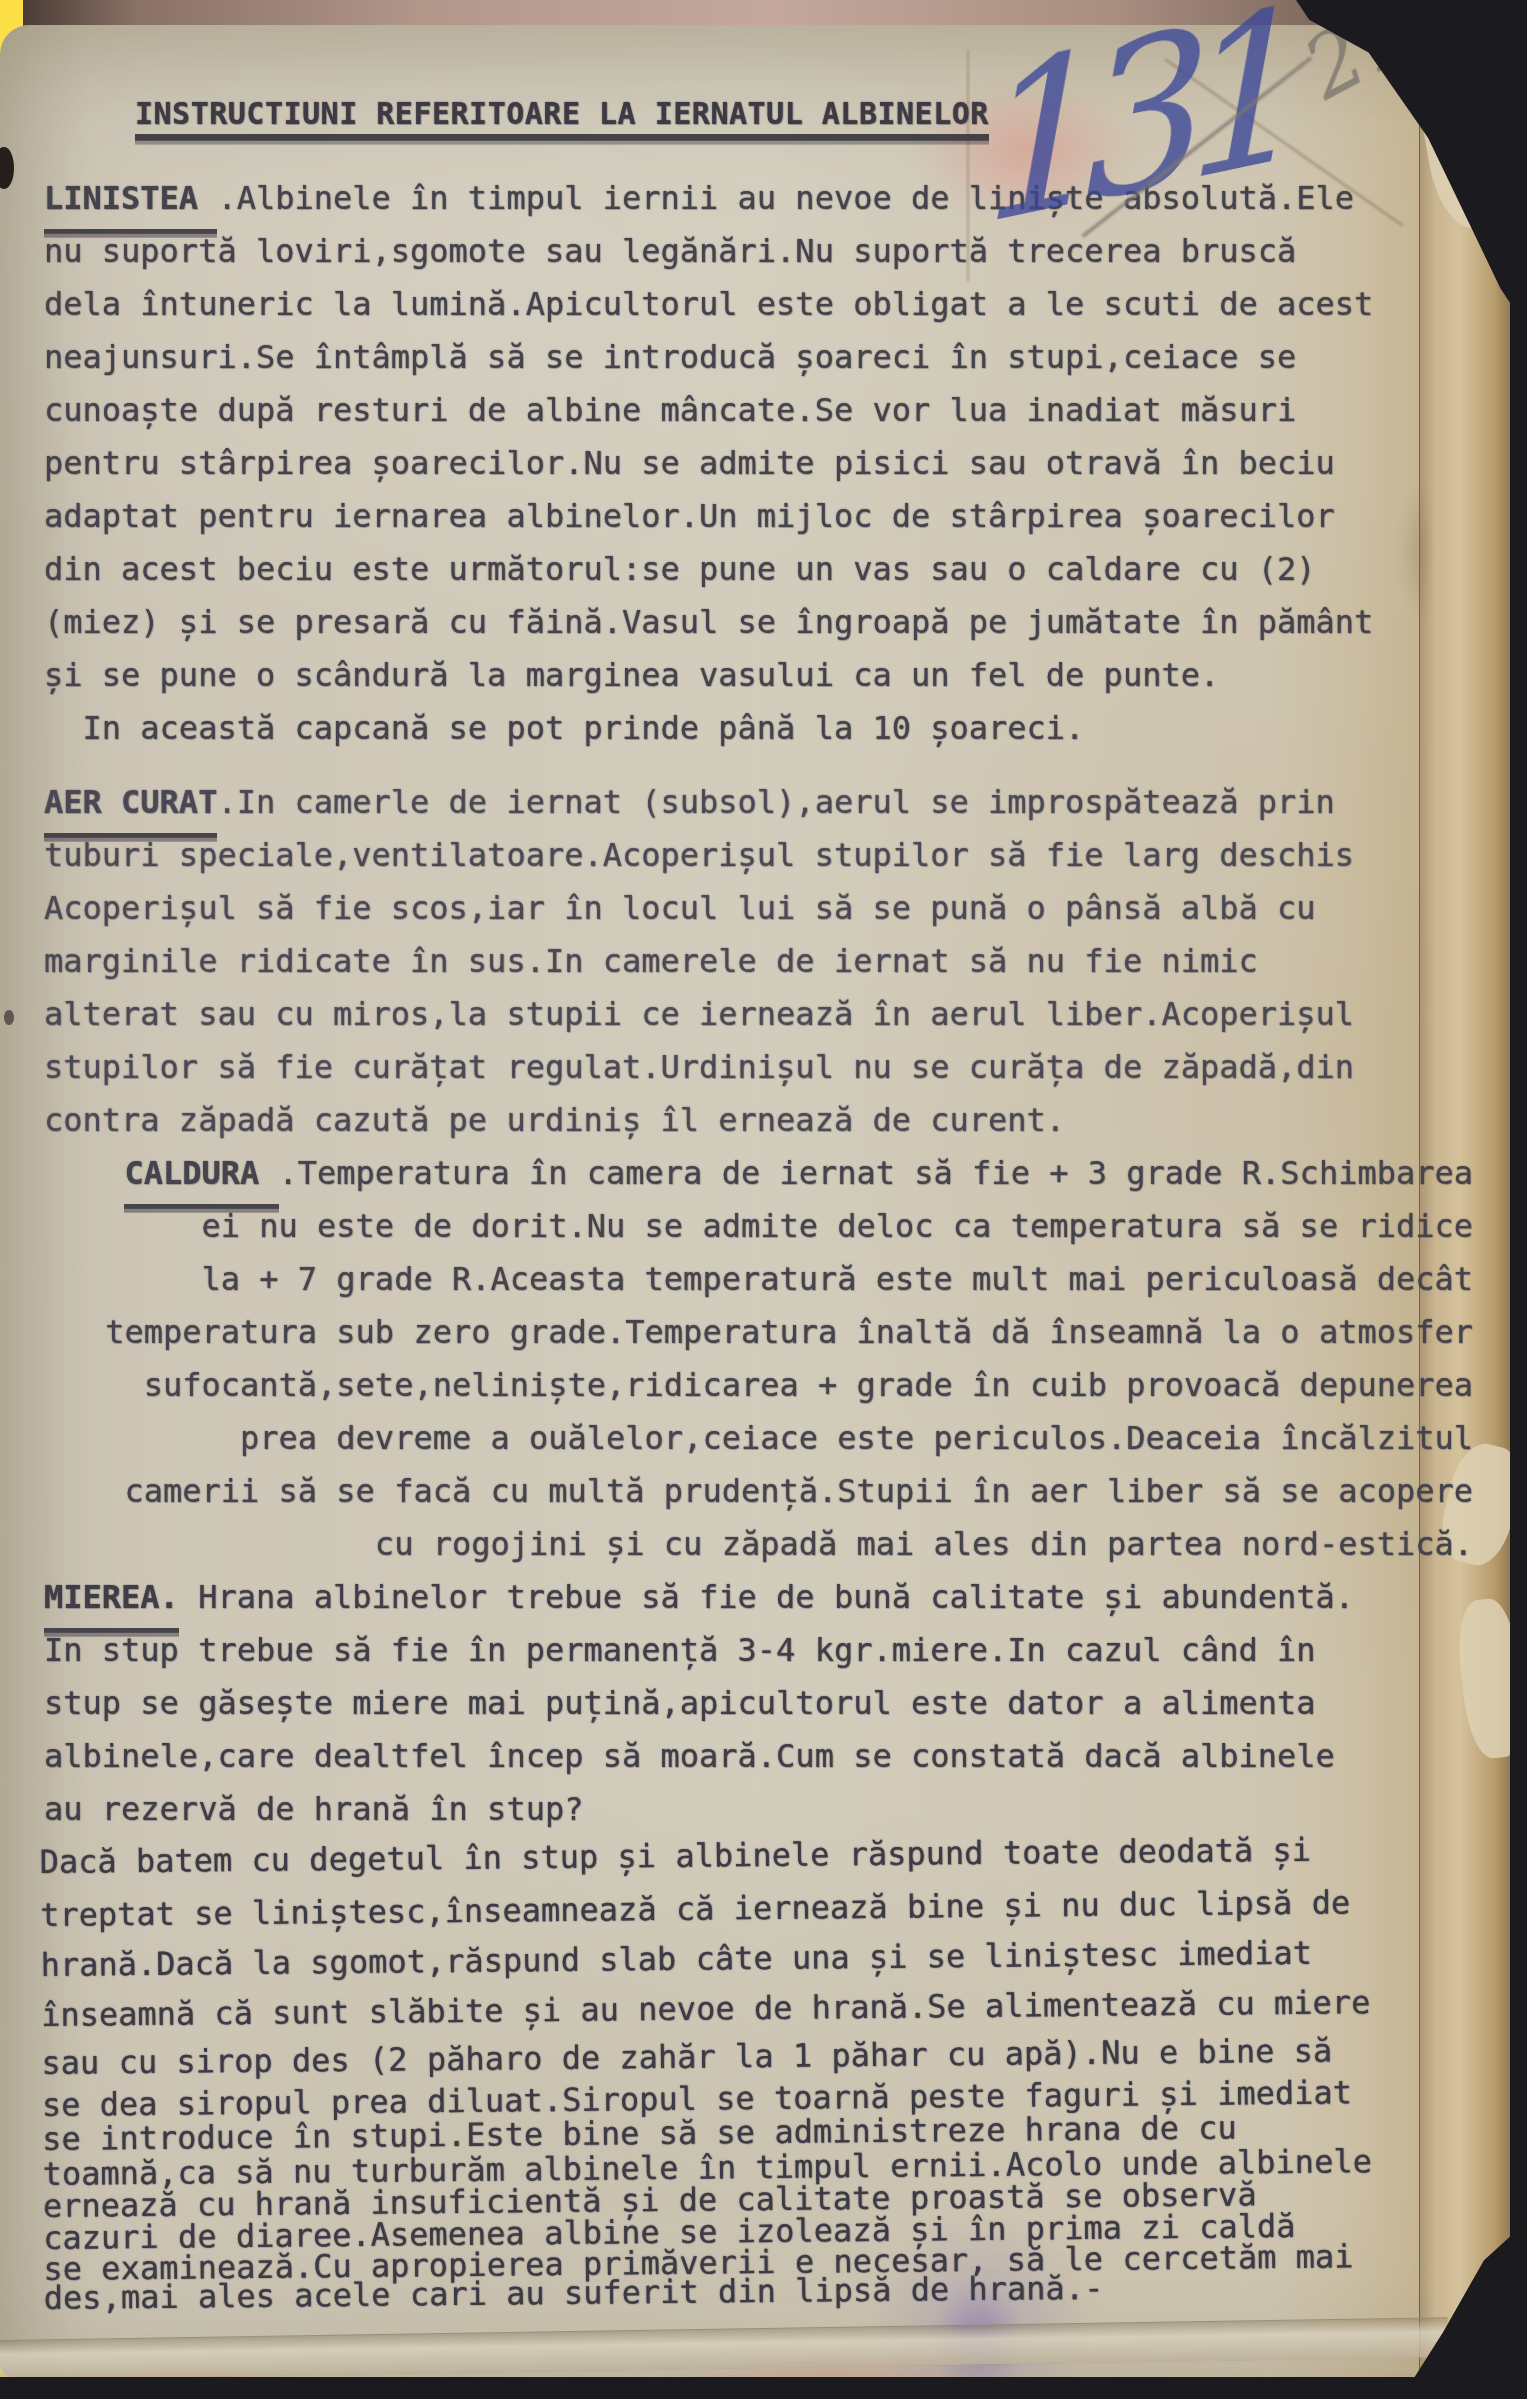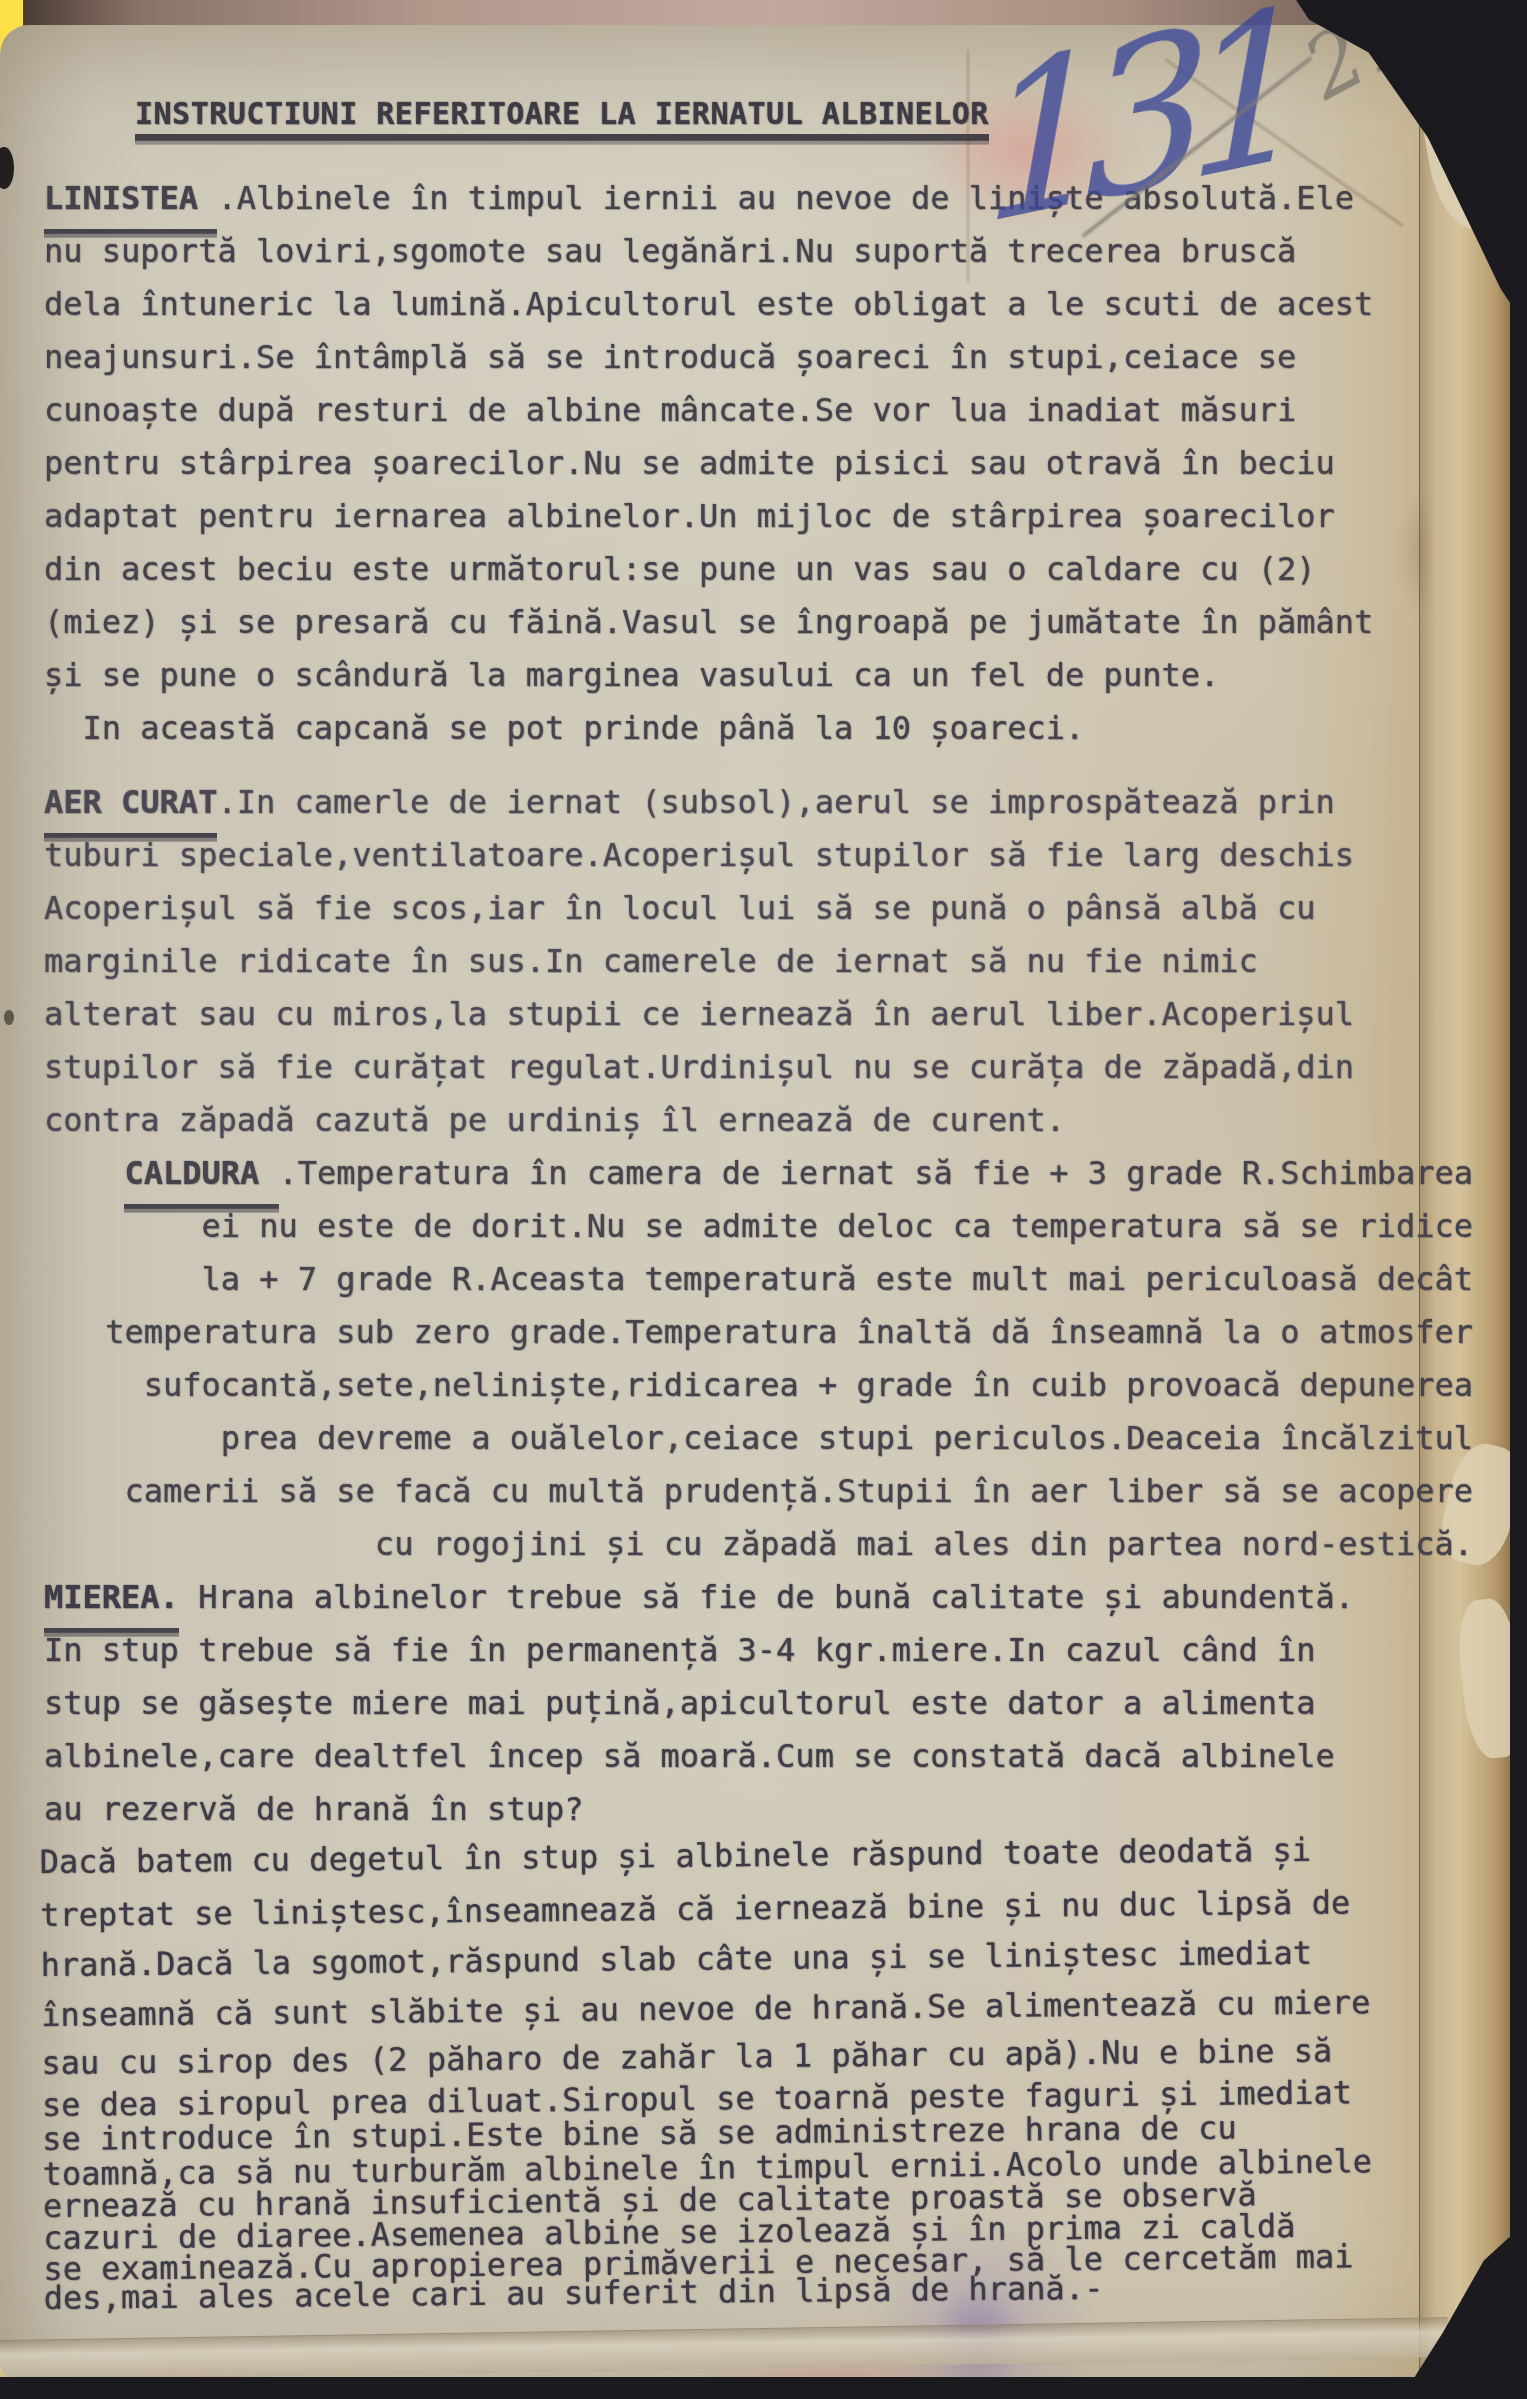--- a/index.html
+++ b/index.html
@@ -148,21 +148,21 @@
           <div class="line"><span>alterat sau cu miros,la stupii ce iernează în aerul liber.Acoperișul</span></div>
           <div class="line"><span>stupilor să fie curățat regulat.Urdinișul nu se curăța de zăpadă,din</span></div>
           <div class="line"><span>contra zăpadă cazută pe urdiniș îl ernează de curent.</span></div>
         </div>
         <div class="paragraph">
           <div class="line"><span class="head">CALDURA </span><span>.Temperatura în camera de iernat să fie + 3 grade R.Schimbarea</span></div>
           <div class="line"><span>ei nu este de dorit.Nu se admite deloc ca temperatura să se ridice</span></div>
           <div class="line"><span>la + 7 grade R.Aceasta temperatură este mult mai periculoasă decât</span></div>
           <div class="line"><span>temperatura sub zero grade.Temperatura înaltă dă înseamnă la o atmosfer</span></div>
           <div class="line"><span>sufocantă,sete,neliniște,ridicarea + grade în cuib provoacă depunerea</span></div>
-          <div class="line"><span>prea devreme a ouălelor,ceiace stupi periculos.Deaceia încălzitul</span></div>
+          <div class="line"><span>prea devreme a ouălelor,ceiace este periculos.Deaceia încălzitul</span></div>
           <div class="line"><span>camerii să se facă cu multă prudență.Stupii în aer liber să se acopere</span></div>
           <div class="line"><span>cu rogojini și cu zăpadă mai ales din partea nord-estică.</span></div>
         </div>
         <div class="paragraph">
           <div class="line"><span class="head">MIEREA.</span><span> Hrana albinelor trebue să fie de bună calitate și abundentă.</span></div>
           <div class="line"><span>In stup trebue să fie în permanență 3-4 kgr.miere.In cazul când în</span></div>
           <div class="line"><span>stup se găsește miere mai puțină,apicultorul este dator a alimenta</span></div>
           <div class="line"><span>albinele,care dealtfel încep să moară.Cum se constată dacă albinele</span></div>
           <div class="line"><span>au rezervă de hrană în stup?</span></div>
         </div>

